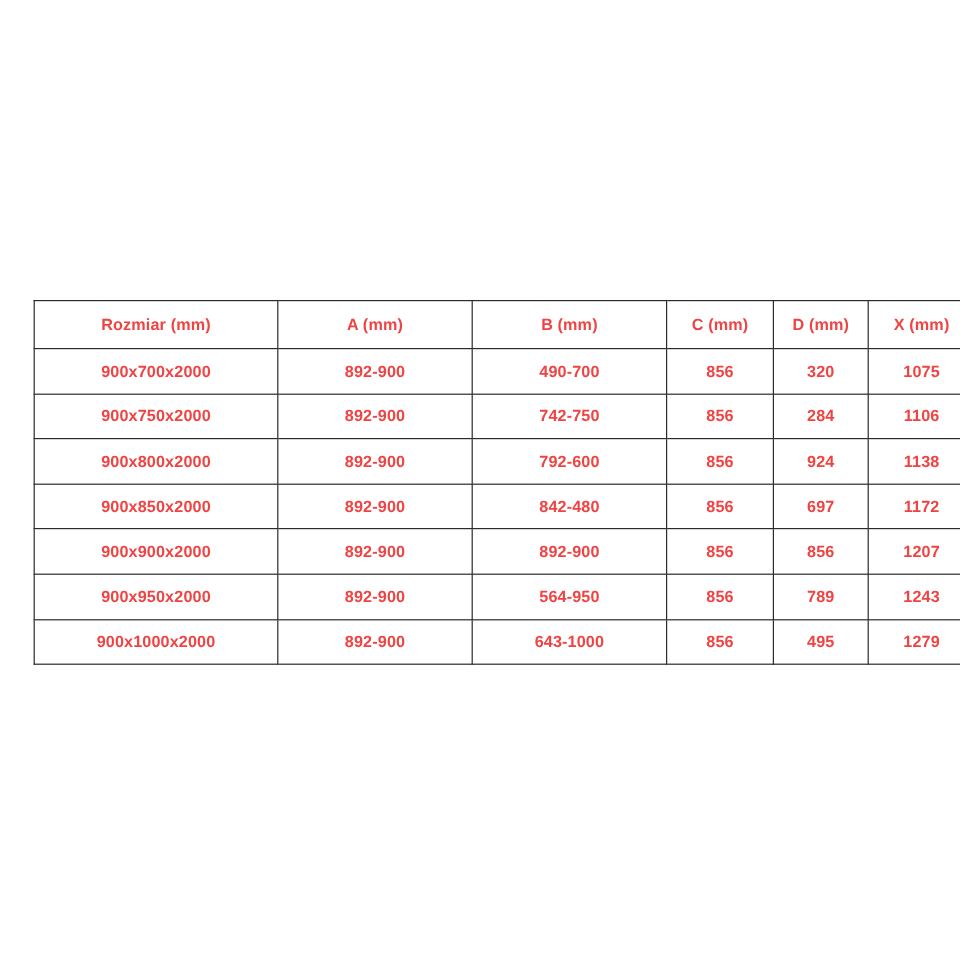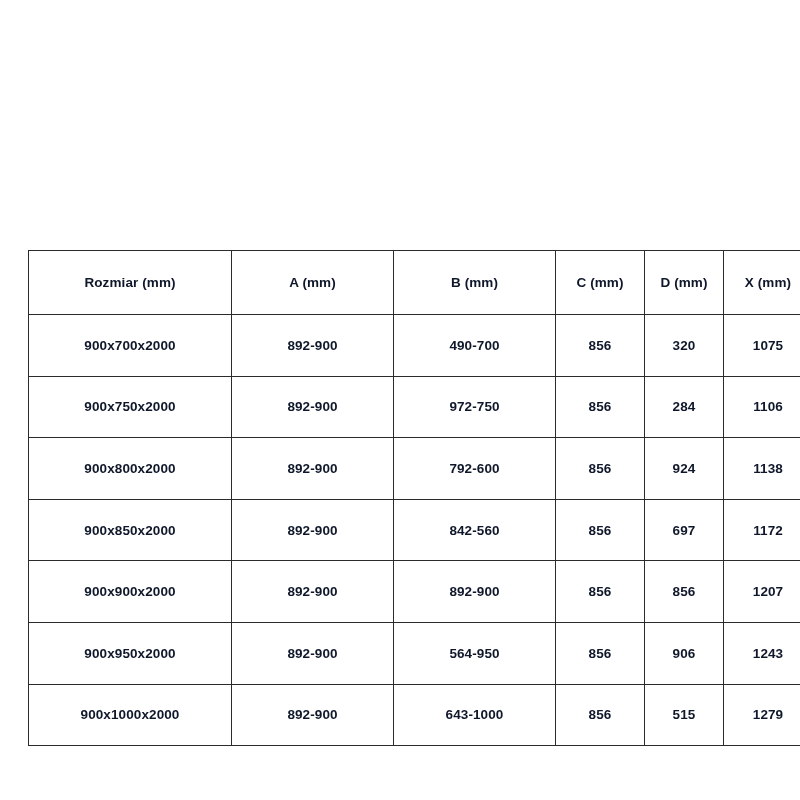--- a/index.html
+++ b/index.html
@@ -33,22 +33,22 @@
     width: 744px;
     table-layout: fixed;
   }
   table.spec td {
     border: 1px solid #2b2b2b;
     text-align: center;
     vertical-align: middle;
     height: 36.6px;
     font-size: 13.5px;
     font-weight: bold;
-    color: #0f172a;
-    padding: 12px 2px;
+    color: #ef4444;
+    padding: 0 2px;
     letter-spacing: 0.1px;
   }
   col.c0 { width: 203px; }
   col.c1 { width: 162px; }
   col.c2 { width: 162px; }
   col.c3 { width: 89px; }
   col.c4 { width: 79px; }
   col.c5 { width: 89px; }
   tr.header-row td {
     height: 39px;
@@ -81,61 +81,61 @@
           <td>900x700x2000</td>
           <td>892-900</td>
           <td>490-700</td>
           <td>856</td>
           <td>320</td>
           <td>1075</td>
         </tr>
         <tr>
           <td>900x750x2000</td>
           <td>892-900</td>
-          <td>972-750</td>
+          <td>742-750</td>
           <td>856</td>
           <td>284</td>
           <td>1106</td>
         </tr>
         <tr>
           <td>900x800x2000</td>
           <td>892-900</td>
           <td>792-600</td>
           <td>856</td>
           <td>924</td>
           <td>1138</td>
         </tr>
         <tr>
           <td>900x850x2000</td>
           <td>892-900</td>
-          <td>842-560</td>
+          <td>842-480</td>
           <td>856</td>
           <td>697</td>
           <td>1172</td>
         </tr>
         <tr>
           <td>900x900x2000</td>
           <td>892-900</td>
           <td>892-900</td>
           <td>856</td>
           <td>856</td>
           <td>1207</td>
         </tr>
         <tr>
           <td>900x950x2000</td>
           <td>892-900</td>
           <td>564-950</td>
           <td>856</td>
-          <td>906</td>
+          <td>789</td>
           <td>1243</td>
         </tr>
         <tr>
           <td>900x1000x2000</td>
           <td>892-900</td>
           <td>643-1000</td>
           <td>856</td>
-          <td>515</td>
+          <td>495</td>
           <td>1279</td>
         </tr>
       </tbody>
     </table>
   </div>
 </div>
 
 </body></html>

